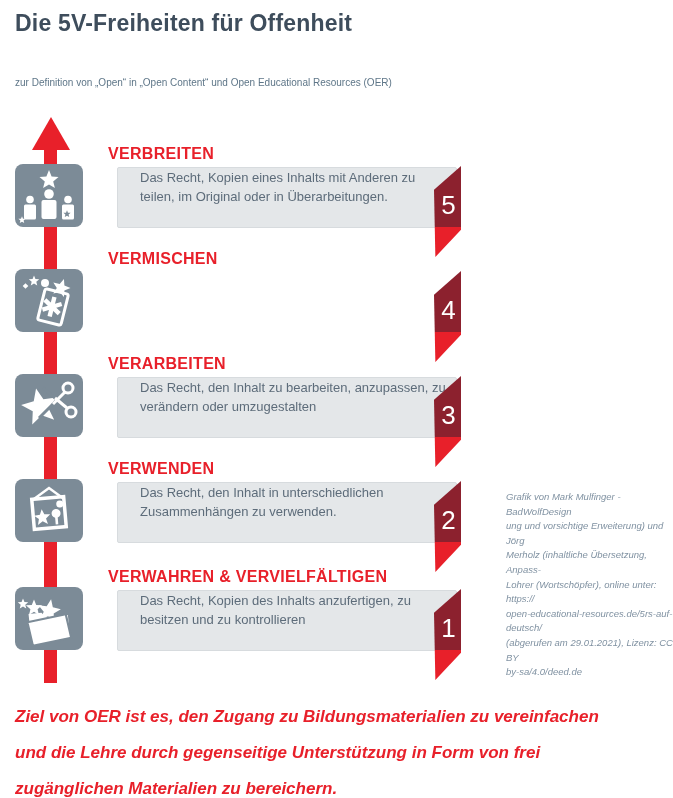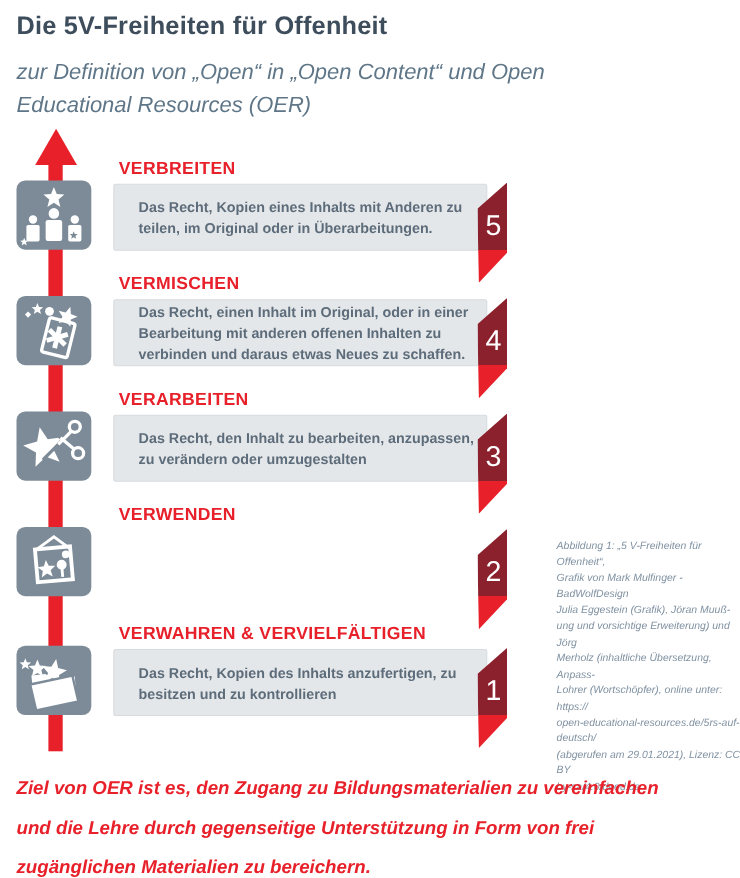--- a/index.html
+++ b/index.html
@@ -16,42 +16,42 @@
   *{margin:0;padding:0;box-sizing:border-box;}
   html,body{background:#fff;}
   body{font-family:"Liberation Sans",sans-serif;}
   .canvas{position:relative;width:673px;height:798px;background:#fff;overflow:hidden;}
 
   .page-title{
     position:absolute;left:15px;top:10px;width:560px;
     font-size:23px;font-weight:bold;color:var(--navy);letter-spacing:.2px;
   }
   .subtitle{
-    position:absolute;left:15px;top:51px;width:530px;
-    font-size:20px;font-style:italic;color:var(--steel);line-height:30px;
+    position:absolute;left:15px;top:68px;width:530px;
+    font-size:10px;color:var(--steel);line-height:30px;
   }
 
   
   .arrow-shaft{position:absolute;left:44px;top:140px;width:13px;height:543px;background:var(--red);}
   .arrow-head{
     position:absolute;left:32px;top:117px;width:0;height:0;
     border-left:19px solid transparent;border-right:19px solid transparent;
     border-bottom:33px solid var(--red);
   }
 
   
   .vrow{position:absolute;left:103px;width:362px;height:118px;}
   .vhead{
     position:absolute;left:5px;top:0;
     font-size:16px;font-weight:bold;color:var(--red);letter-spacing:.3px;
   }
   .vbox{
-    position:absolute;left:0;top:22px;width:340px;height:61px;
+    position:absolute;left:14px;top:22px;width:340px;height:61px;
     background:var(--boxbg);border:1px solid var(--boxborder);border-radius:2px;
-    display:flex;align-items:center;font-weight:bold;
+    display:flex;
   }
   .vtext{
     padding-left:22px;width:330px;
     font-size:13px;line-height:19px;color:var(--boxtext);
   }
   .ribbon{
     position:absolute;left:331px;top:21px;width:27px;height:91px;
     clip-path:polygon(0 26%,100% 0,100% 70%,5% 100%);
     background:linear-gradient(to bottom,var(--maroon) 0 67%,var(--red) 67% 100%);
   }
@@ -122,23 +122,20 @@
           <rect x="26" y="22" width="24" height="32" rx="2" fill="none" stroke="#fff" stroke-width="3"></rect>
           <g fill="#fff">
             <rect x="34.8" y="28" width="4.4" height="20" transform="rotate(0 37 38)"></rect>
             <rect x="34.8" y="28" width="4.4" height="20" transform="rotate(60 37 38)"></rect>
             <rect x="34.8" y="28" width="4.4" height="20" transform="rotate(120 37 38)"></rect>
           </g>
         </g>
       </svg>
     </div>
     <h2 class="vhead">VERMISCHEN</h2>
-    <div class="vbox">
-      <p class="vtext">Das Recht, einen Inhalt im Original, oder in einer Bearbeitung mit anderen offenen Inhalten zu verbinden und daraus etwas Neues zu schaffen.</p>
-    </div>
     <div class="ribbon">
       <span class="rnum">4</span>
     </div>
   </section>
 
   <section class="vrow" style="top:355px">
     <div class="icon-box">
       <svg viewBox="0 0 68 63" xmlns="http://www.w3.org/2000/svg">
         <polygon fill="#fff" transform="translate(25,33) scale(1.9) rotate(-12)" points="0,-10 2.6,-3.6 9.5,-3.1 4.2,1.4 5.9,8.1 0,4.4 -5.9,8.1 -4.2,1.4 -9.5,-3.1 -2.6,-3.6"></polygon>
         <line x1="50" y1="18" x2="24" y2="44" stroke="#7c8b97" stroke-width="3"></line>
@@ -165,20 +162,23 @@
         <g transform="rotate(-5 34 34)">
           <rect x="18" y="19" width="32" height="30" fill="none" stroke="#fff" stroke-width="3.5"></rect>
           <polygon fill="#fff" transform="translate(27,38) scale(0.85)" points="0,-10 2.6,-3.6 9.5,-3.1 4.2,1.4 5.9,8.1 0,4.4 -5.9,8.1 -4.2,1.4 -9.5,-3.1 -2.6,-3.6"></polygon>
           <circle cx="41" cy="35" r="4.5" fill="#fff"></circle>
             <rect x="39.7" y="38" width="2.6" height="8" fill="#fff"></rect>
           <circle cx="45.5" cy="26" r="3.5" fill="#fff"></circle>
         </g>
       </svg>
     </div>
     <h2 class="vhead">VERWENDEN</h2>
+    <div class="vbox">
+      <p class="vtext">Das Recht, den Inhalt in unterschiedlichen Zusammenhängen zu verwenden.</p>
+    </div>
     <div class="ribbon">
       <span class="rnum">2</span>
     </div>
   </section>
 
   <section class="vrow" style="top:568px">
     <div class="icon-box">
       <svg viewBox="0 0 68 63" xmlns="http://www.w3.org/2000/svg">
         <polygon fill="#fff" transform="translate(8,17) scale(0.55)" points="0,-10 2.6,-3.6 9.5,-3.1 4.2,1.4 5.9,8.1 0,4.4 -5.9,8.1 -4.2,1.4 -9.5,-3.1 -2.6,-3.6"></polygon>
         <polygon fill="#fff" transform="translate(19,21) scale(0.85)" points="0,-10 2.6,-3.6 9.5,-3.1 4.2,1.4 5.9,8.1 0,4.4 -5.9,8.1 -4.2,1.4 -9.5,-3.1 -2.6,-3.6"></polygon>
@@ -192,23 +192,21 @@
     <h2 class="vhead">VERWAHREN &amp; VERVIELFÄLTIGEN</h2>
     <div class="vbox">
       <p class="vtext">Das Recht, Kopien des Inhalts anzufertigen, zu besitzen und zu kontrollieren</p>
     </div>
     <div class="ribbon">
       <span class="rnum">1</span>
     </div>
   </section>
 
   <div class="caption">
-    <div>Abbildung 1: „5 V-Freiheiten für Offenheit“,</div>
     <div>Grafik von Mark Mulfinger - BadWolfDesign</div>
-    <div>Julia Eggestein (Grafik), Jöran Muuß-</div>
     <div>ung und vorsichtige Erweiterung) und Jörg</div>
     <div>Merholz (inhaltliche Übersetzung, Anpass-</div>
     <div>Lohrer (Wortschöpfer), online unter: https://</div>
     <div>open-educational-resources.de/5rs-auf-</div>
     <div>deutsch/</div>
     <div>(abgerufen am 29.01.2021), Lizenz: CC BY</div>
     <div>by-sa/4.0/deed.de</div>
   </div>
 
   <p class="footer-note">Ziel von OER ist es, den Zugang zu Bildungsmaterialien zu vereinfachen und die Lehre durch gegenseitige Unterstützung in Form von frei zugänglichen Materialien zu bereichern.</p>

